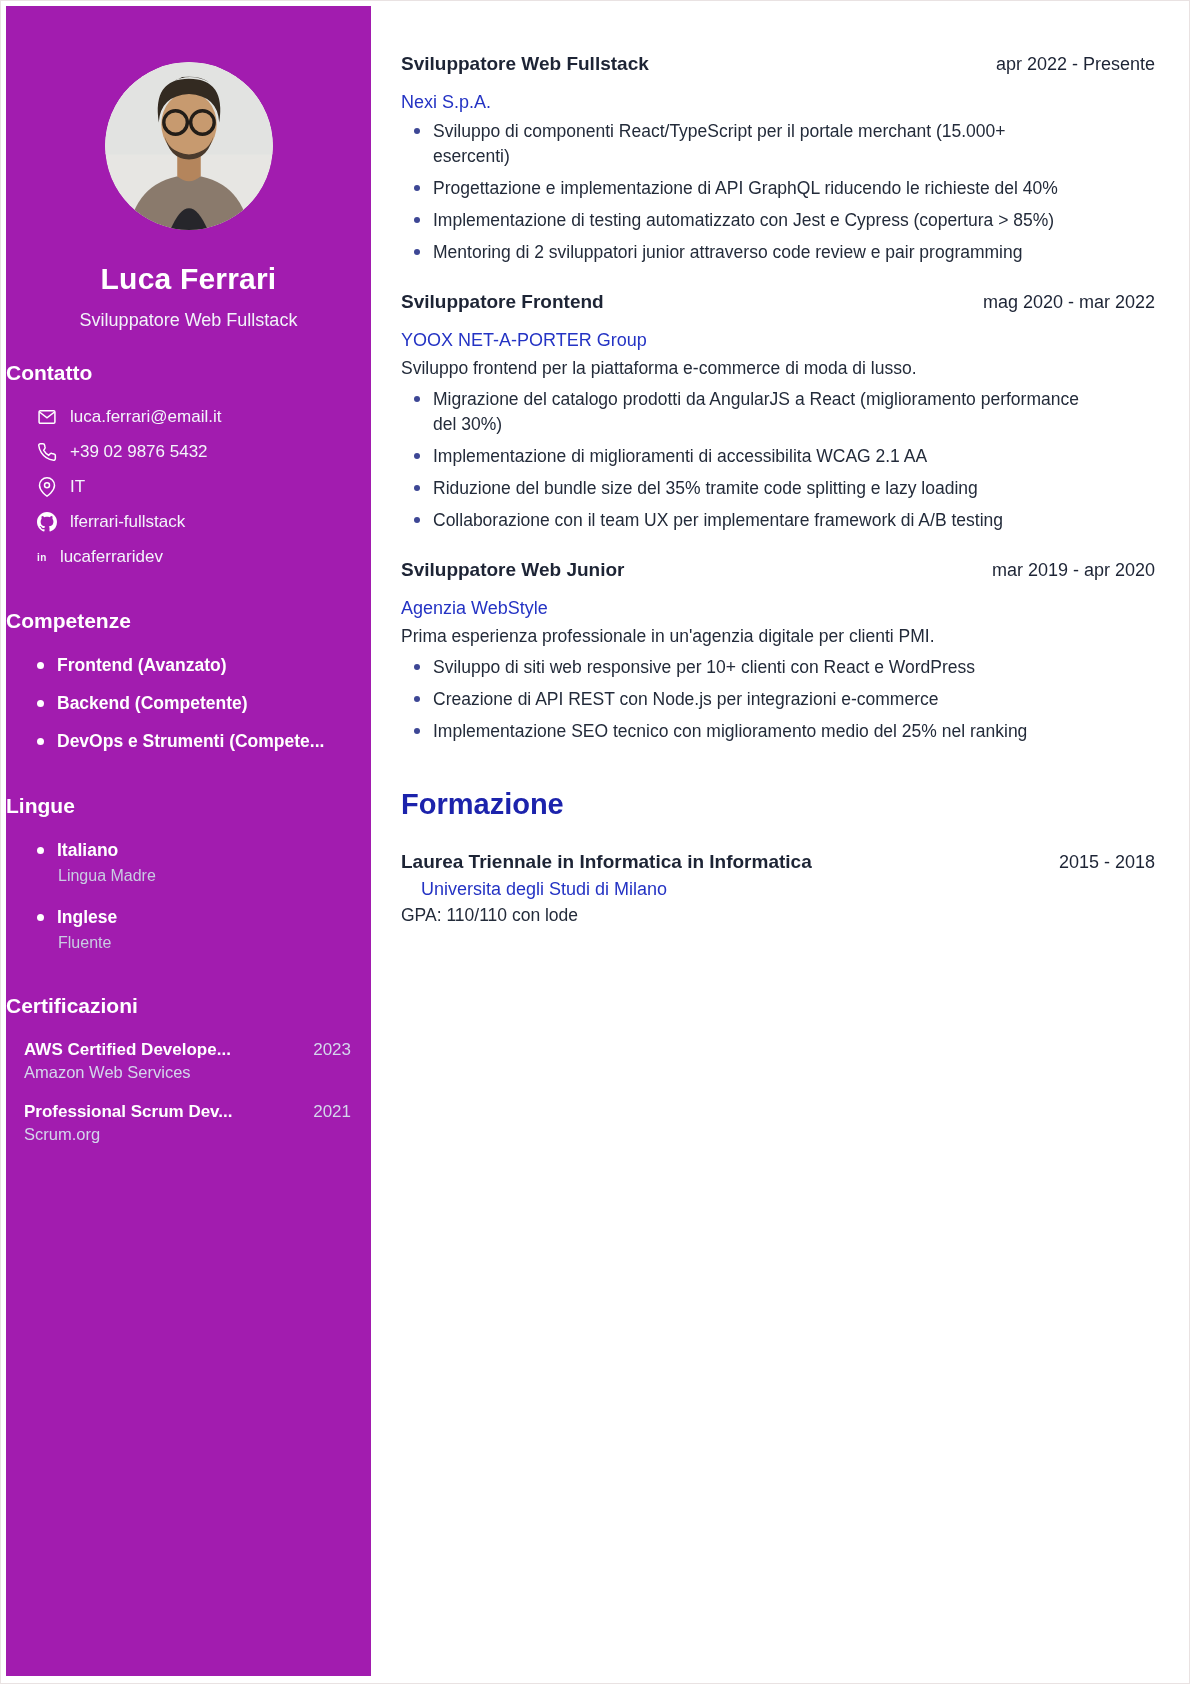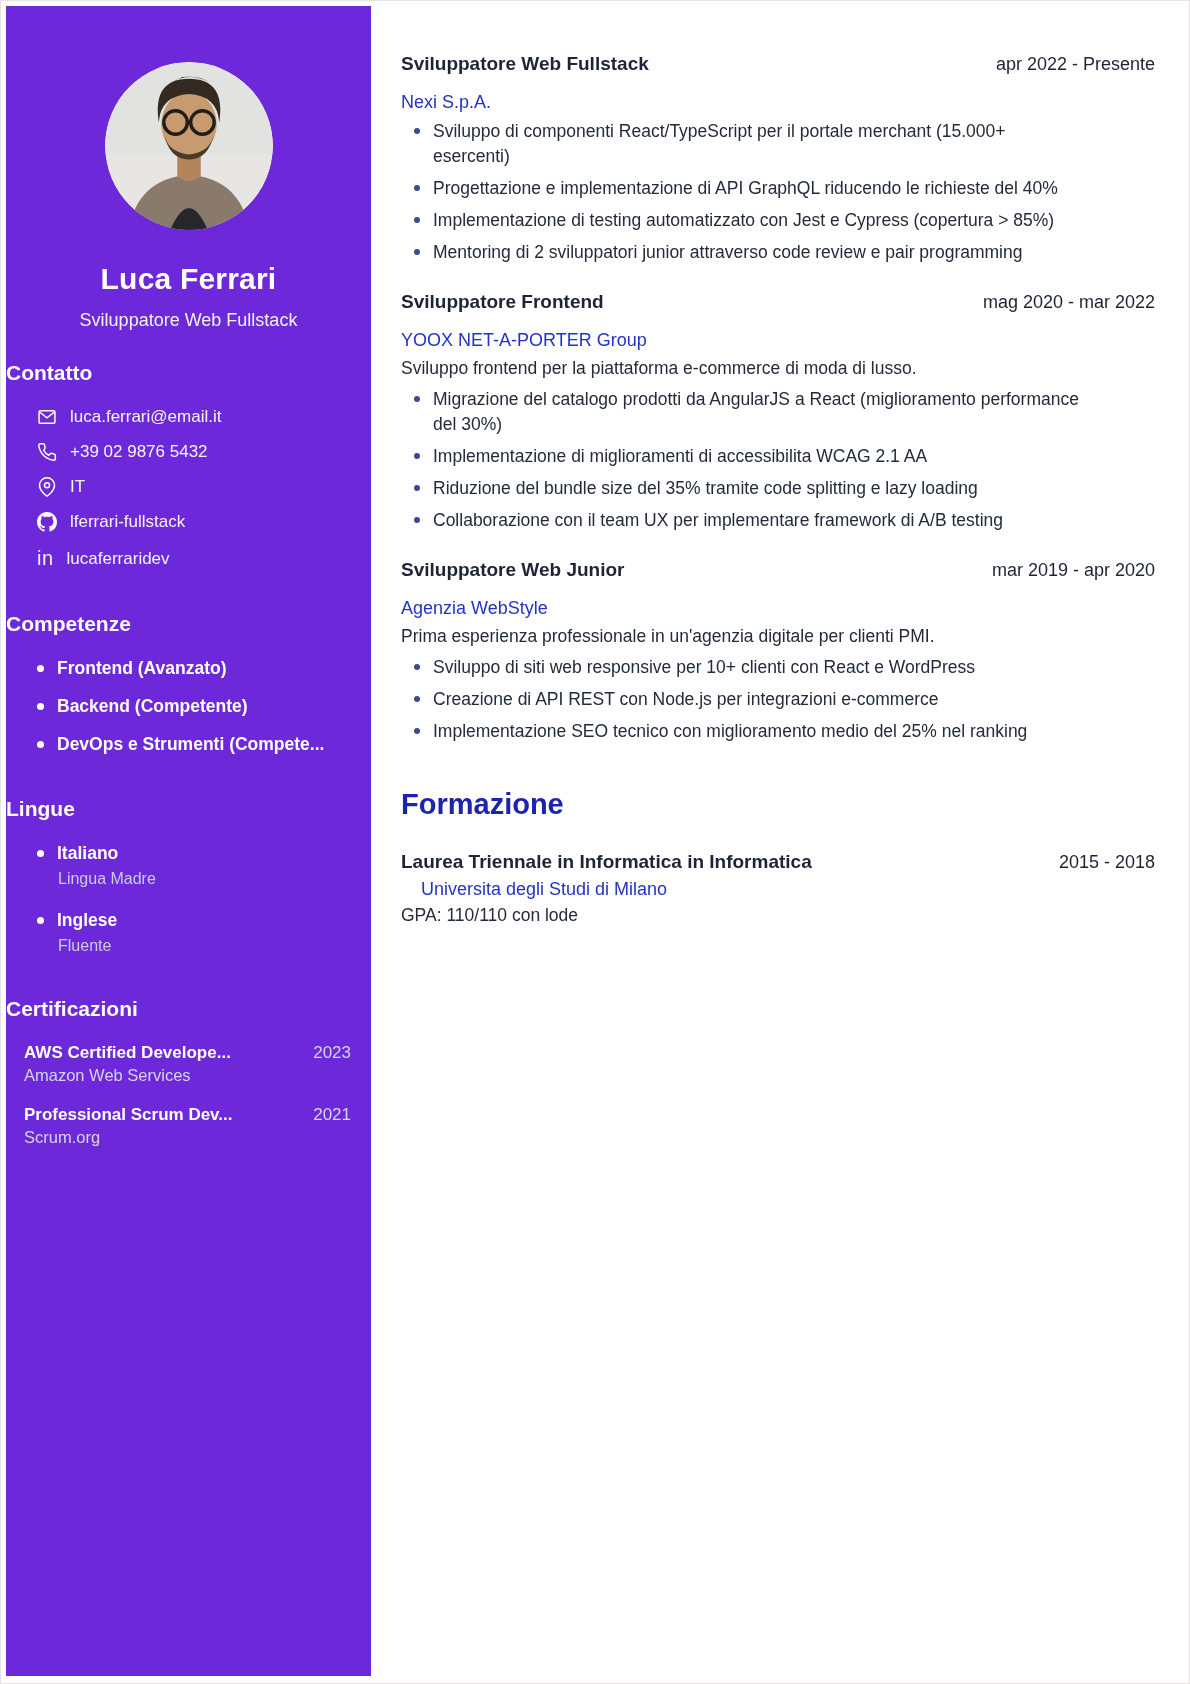--- a/index.html
+++ b/index.html
@@ -7,34 +7,34 @@
   body { font-family:"Liberation Sans","DejaVu Sans",sans-serif; }
 
   .page {
     position:relative; width:1190px; height:1684px;
     background:#ffffff; border:1px solid #e9e2e2; overflow:hidden;
   }
 
   
   .sidebar {
     position:absolute; left:5px; top:5px; bottom:7px; width:365px;
-    background:#6d28d9; color:#ffffff; overflow:hidden;
+    background:#a21caf; color:#ffffff; overflow:hidden;
   }
   .avatar-wrap { width:168px; height:168px; margin:56px auto 32px; border-radius:50%; overflow:hidden; }
   .avatar-wrap svg { display:block; width:100%; height:100%; }
 
   .side-name { text-align:center; font-size:30px; font-weight:700; letter-spacing:.2px; }
   .side-subtitle { text-align:center; font-size:18px; margin-top:14px; color:#f2f3fa; }
 
   .side-h2 { font-size:21px; font-weight:700; margin-top:42px; margin-bottom:22px; color:#ffffff; }
   .side-h2.contact { margin-top:30px; }
 
   .contact-row { display:flex; align-items:center; gap:13px; padding-left:31px; margin-bottom:15px; font-size:17px; color:#f4f5fb; }
   .contact-row svg { flex:0 0 auto; width:20px; height:20px; }
-  .contact-row .li-badge { font-size:20px; font-weight:400; letter-spacing:.5px; }
+  .contact-row .li-badge { font-size:10px; font-weight:700; letter-spacing:.5px; }
 
   .dot-row { display:flex; align-items:center; gap:13px; padding-left:31px; margin-bottom:17px; font-size:17.5px; font-weight:600; }
   .dot { width:8px; height:8px; border-radius:50%; background:#ffffff; flex:0 0 auto; }
   .dot.small { width:7px; height:7px; }
 
   .lang-block { margin-bottom:22px; }
   .lang-block .dot-row { margin-bottom:6px; }
   .lang-level { padding-left:52px; font-size:16px; color:#c9cce2; }
 
   .cert-item { padding:0 20px 0 18px; margin-bottom:20px; }

